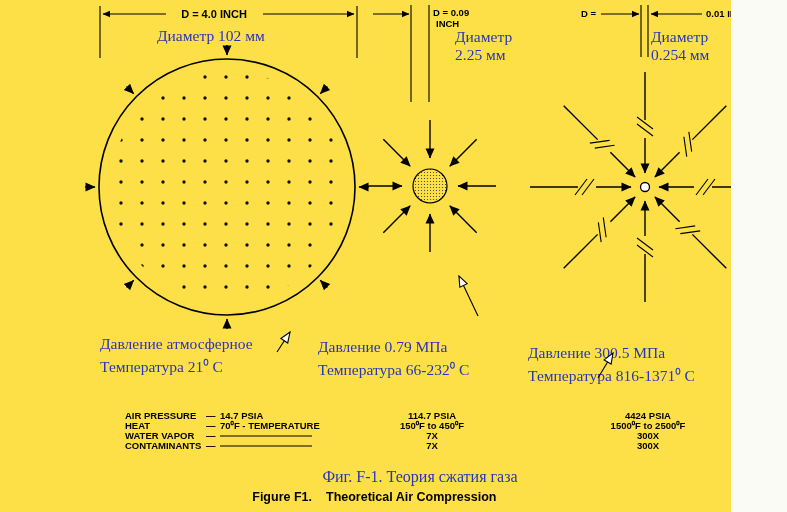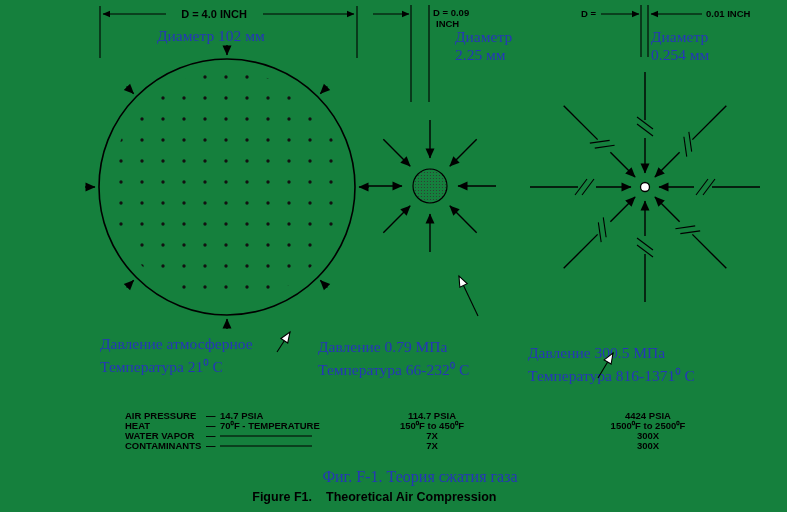--- a/index.html
+++ b/index.html
@@ -1,16 +1,16 @@
 <!DOCTYPE html>
 <html><head>
 <meta charset="utf-8">
 <style>
   html,body{margin:0;padding:0;background:#fbfbf5;}
-  .page{position:relative;width:787px;height:512px;background:#15803d;overflow:hidden;}
+  .page{position:relative;width:731px;height:512px;background:#fde047;overflow:hidden;}
   svg{display:block;}
   svg text{fill:#000;font-family:"Liberation Sans",sans-serif;}
   .ru{fill:#2636b8;font-family:"Liberation Serif",serif;font-size:15.5px;}
   .dim{font-weight:bold;font-size:11px;}
   .dimS{font-weight:bold;font-size:9.5px;}
   .tbl text{font-weight:bold;font-size:9.5px;}
   .capRu{fill:#2636b8;font-family:"Liberation Serif",serif;font-size:16px;}
   .capEn{font-weight:bold;font-size:12.5px;}
   .arrow-line{stroke:#000;stroke-width:1.4;fill:none;}
   .thin{stroke:#000;stroke-width:1.1;fill:none;}

